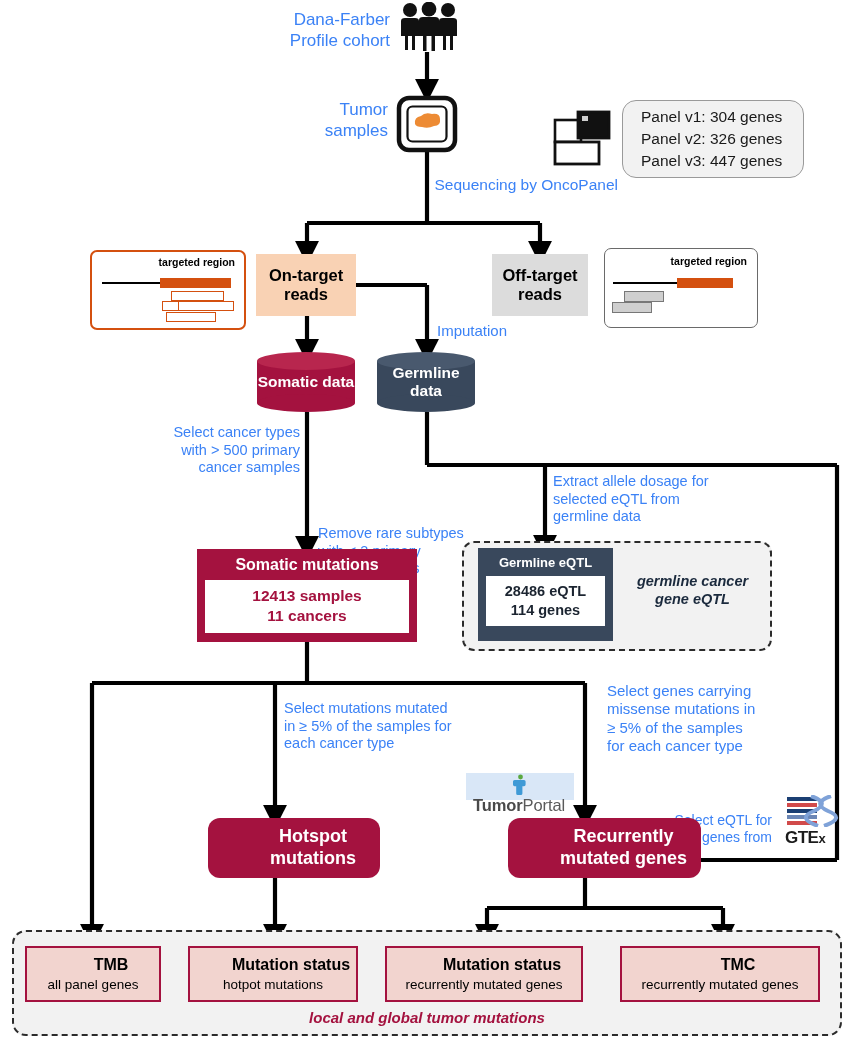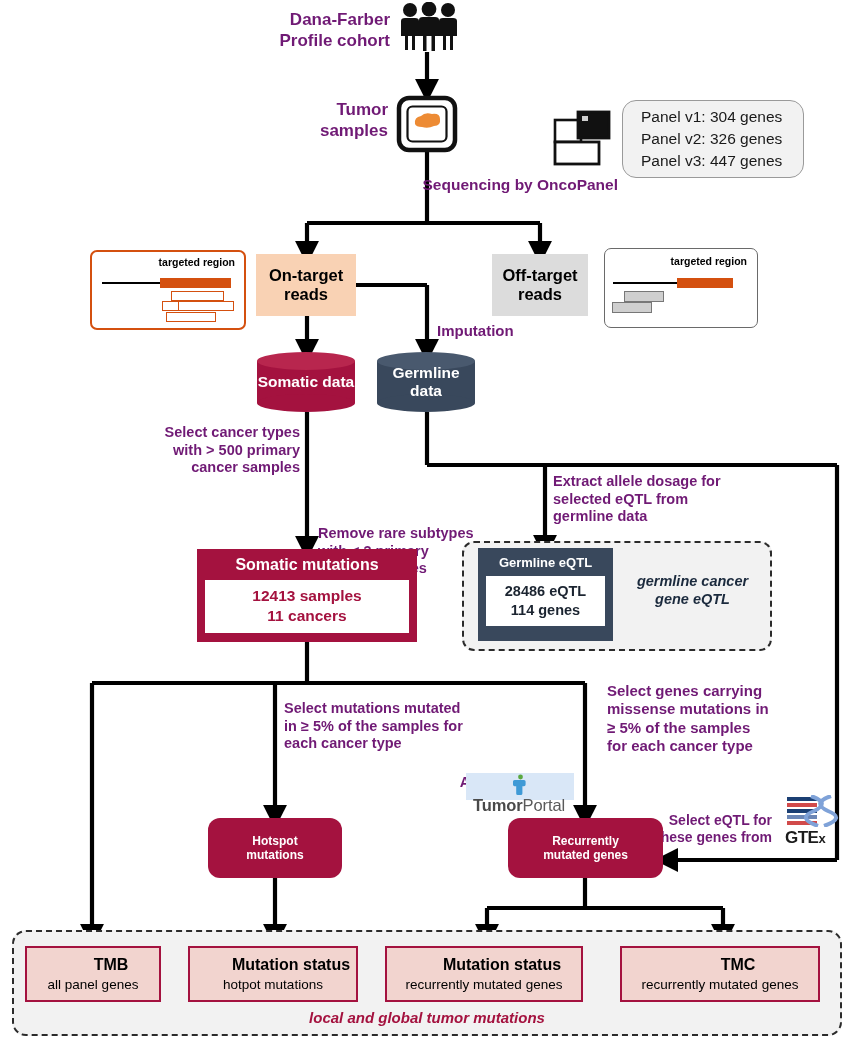--- a/index.html
+++ b/index.html
@@ -14,22 +14,22 @@
     height:1050px;
     overflow:hidden;
     background:#ffffff;
   }
   #edges{position:absolute;left:0;top:0;width:854px;height:1050px;}
   .node{position:absolute;box-sizing:border-box;}
 
   
   .lbl{
     position:absolute;
-    font-weight:bold;
-    color:#701a75;
+    font-weight:normal;
+    color:#3b82f6;
     line-height:1.22;
     white-space:pre-line;
   }
   .lbl.r{text-align:right;}
 
   
   .cohort-label{font-size:17px;}
   .tumor-label{font-size:17px;}
   .seq-label{font-size:15.5px;}
 
@@ -113,22 +113,23 @@
   .dashwrap.result{border-radius:14px;}
   .italic-note{
     position:absolute;font-style:italic;font-weight:bold;text-align:center;
     line-height:1.25;
   }
 
   
   .pill{
     position:absolute;border-radius:12px;background:#A4123F;
     display:flex;align-items:center;justify-content:center;
-    color:#fff;font-weight:bold;font-size:12px;line-height:1.2;
+    color:#fff;font-weight:bold;font-size:18px;line-height:1.2;
     text-align:center;
+    padding-left:38px;
   }
 
   
   .resbox{
     position:absolute;box-sizing:border-box;
     border:2.5px solid #A4123F;background:#f2d4cf;
     display:flex;flex-direction:column;align-items:center;justify-content:center;
   }
   .resbox .t1{font-weight:bold;font-size:16px;color:#000;line-height:1.2;margin-left:36px;}
   .resbox .t2{font-weight:normal;font-size:13.5px;color:#000;line-height:1.2;margin-top:3px;}

